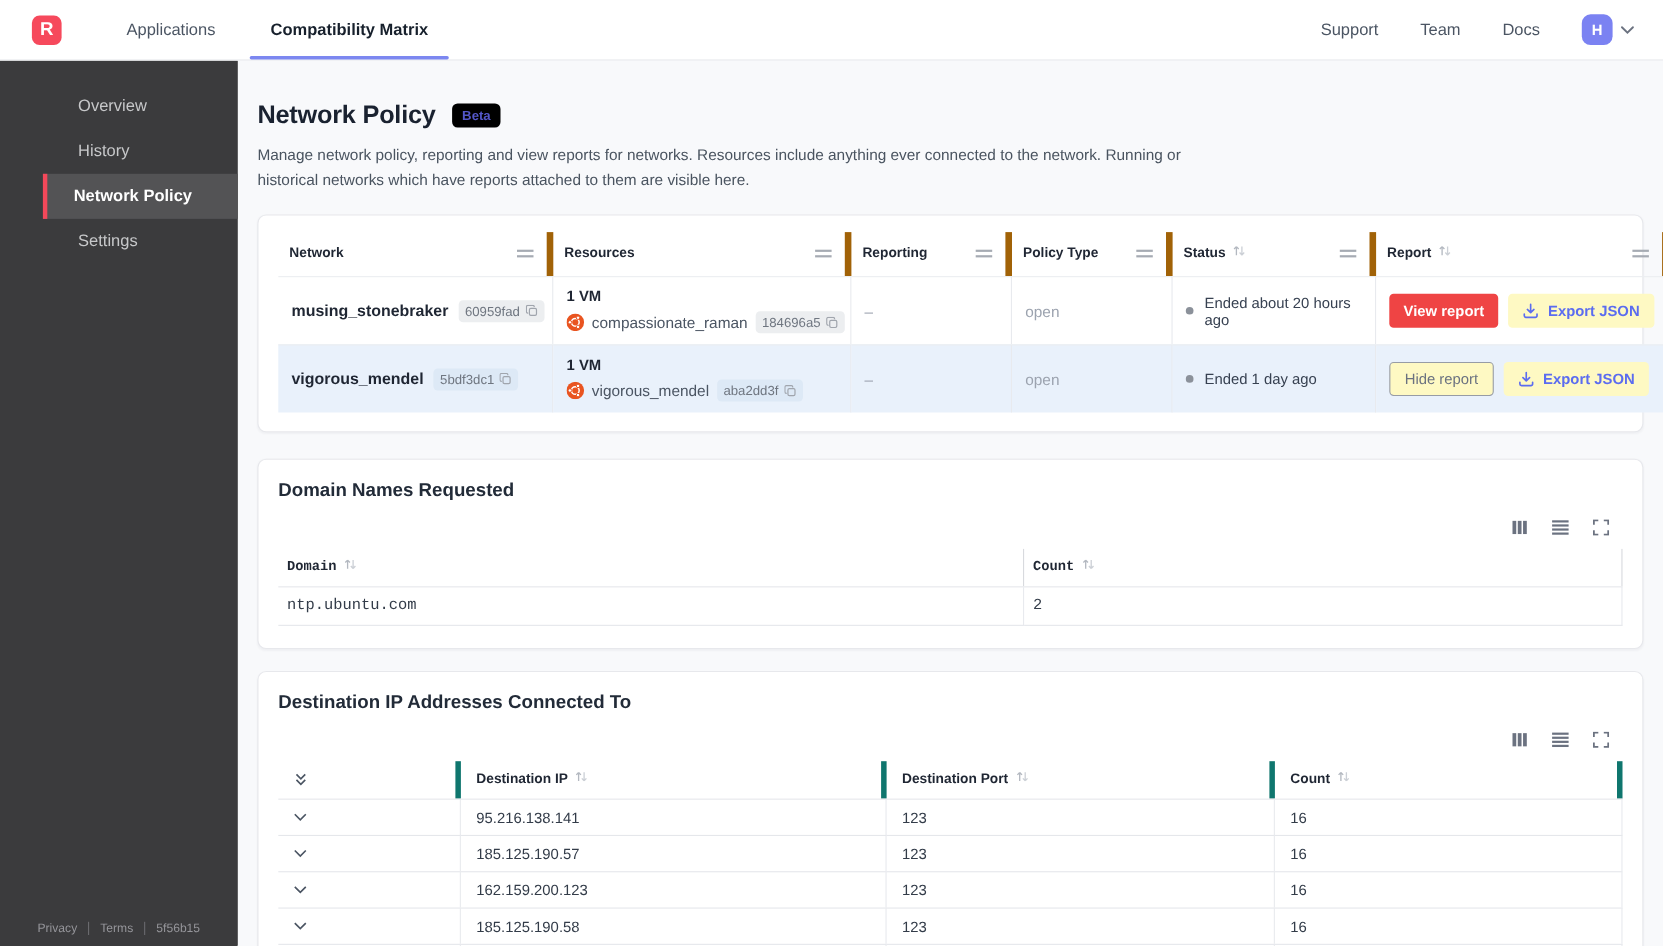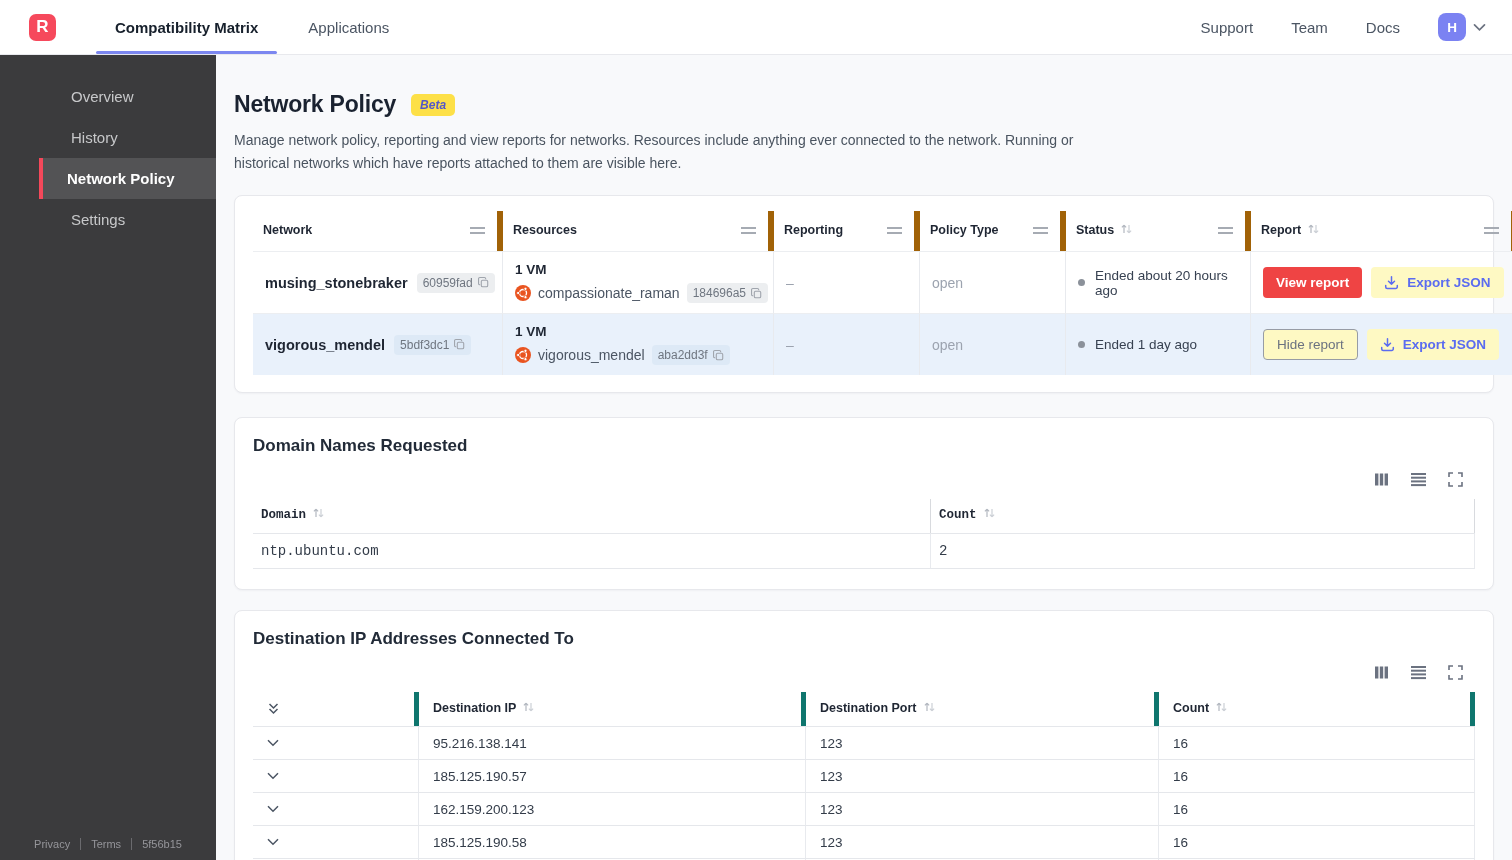--- a/index.html
+++ b/index.html
@@ -23,21 +23,21 @@
   .side-item { height:41px; display:flex; align-items:center; padding-left:28px; font-size:15px; color:#c7c8ca; cursor:pointer; border-left:4px solid transparent; }
   .side-item.active { background:#535355; color:#fff; font-weight:600; border-left:4px solid #f4485a; padding-left:24px; }
   .side-footer { position:absolute; bottom:10px; left:0; right:0; display:flex; justify-content:center; align-items:center; font-size:11px; color:#95959a; }
   .side-footer span { padding:0 10px; }
   .side-footer span + span { border-left:1px solid #6a6a6e; }
 
   
   .main { position:fixed; top:55px; left:216px; right:0; bottom:0; overflow:hidden; background:#f8f9fb; padding:0 18px; }
   .page-head { margin-top:36px; display:flex; align-items:center; gap:15px; }
   .page-title { font-size:23px; font-weight:700; color:#1a2230; letter-spacing:-0.2px; }
-  .beta-badge { background:#fde047; color:#5457c9; font-size:12px; font-weight:600; padding:4px 9px; border-radius:5px;font-style:italic; }
+  .beta-badge { background:#000000; color:#5457c9; font-size:12px; font-weight:600; padding:4px 9px; border-radius:5px; }
   .page-desc { margin-top:11px; max-width:890px; font-size:14px; line-height:1.62; color:#4a5460; }
 
   .card { background:#fff; border:1px solid #e7e8ec; border-radius:8px; box-shadow:0 1px 2px rgba(16,24,40,.04); }
   .card1 { margin-top:21px; padding:15px 18px 17px 18px; }
   .card2 { margin-top:24px; padding:18px 18px 20px 18px; }
   .card3 { margin-top:20px; padding:18px 18px 20px 18px; height:400px; }
 
   
   .th-label { font-size:12.5px; font-weight:700; color:#1f2633; }
   .drag-lines { width:15px; height:7px; border-top:2px solid #a6abb3; border-bottom:2px solid #a6abb3; display:inline-block; }
@@ -78,22 +78,22 @@
   .itable .td:nth-child(4n+1) { border-bottom:none; }
   .itable .row-end { border-bottom:1px solid #e5e7eb; }
   .chev { cursor:pointer; display:flex; align-items:center; }
 </style>
 </head>
 <body>
 
 <div class="topnav">
   <div class="logo">R</div>
   <div class="nav-tabs">
+    <div class="nav-tab">Applications</div>
     <div class="nav-tab active">Compatibility Matrix</div>
-    <div class="nav-tab">Applications</div>
   </div>
   <div class="nav-right">
     <span class="nav-link">Support</span>
     <span class="nav-link">Team</span>
     <span class="nav-link">Docs</span>
     <span class="user-chip">
       <span class="avatar">H</span>
       <span style="display:flex;">
         <svg width="13" height="9" viewBox="0 0 13 9">
             <path d="M1.5 1.8l5 5 5-5" stroke="#6b7280" stroke-width="1.7" fill="none" stroke-linecap="round"></path>

